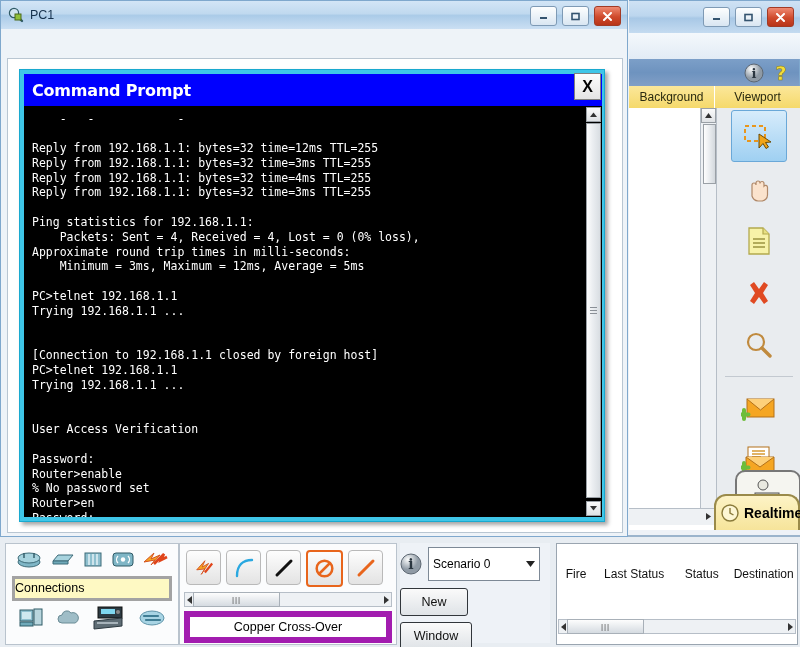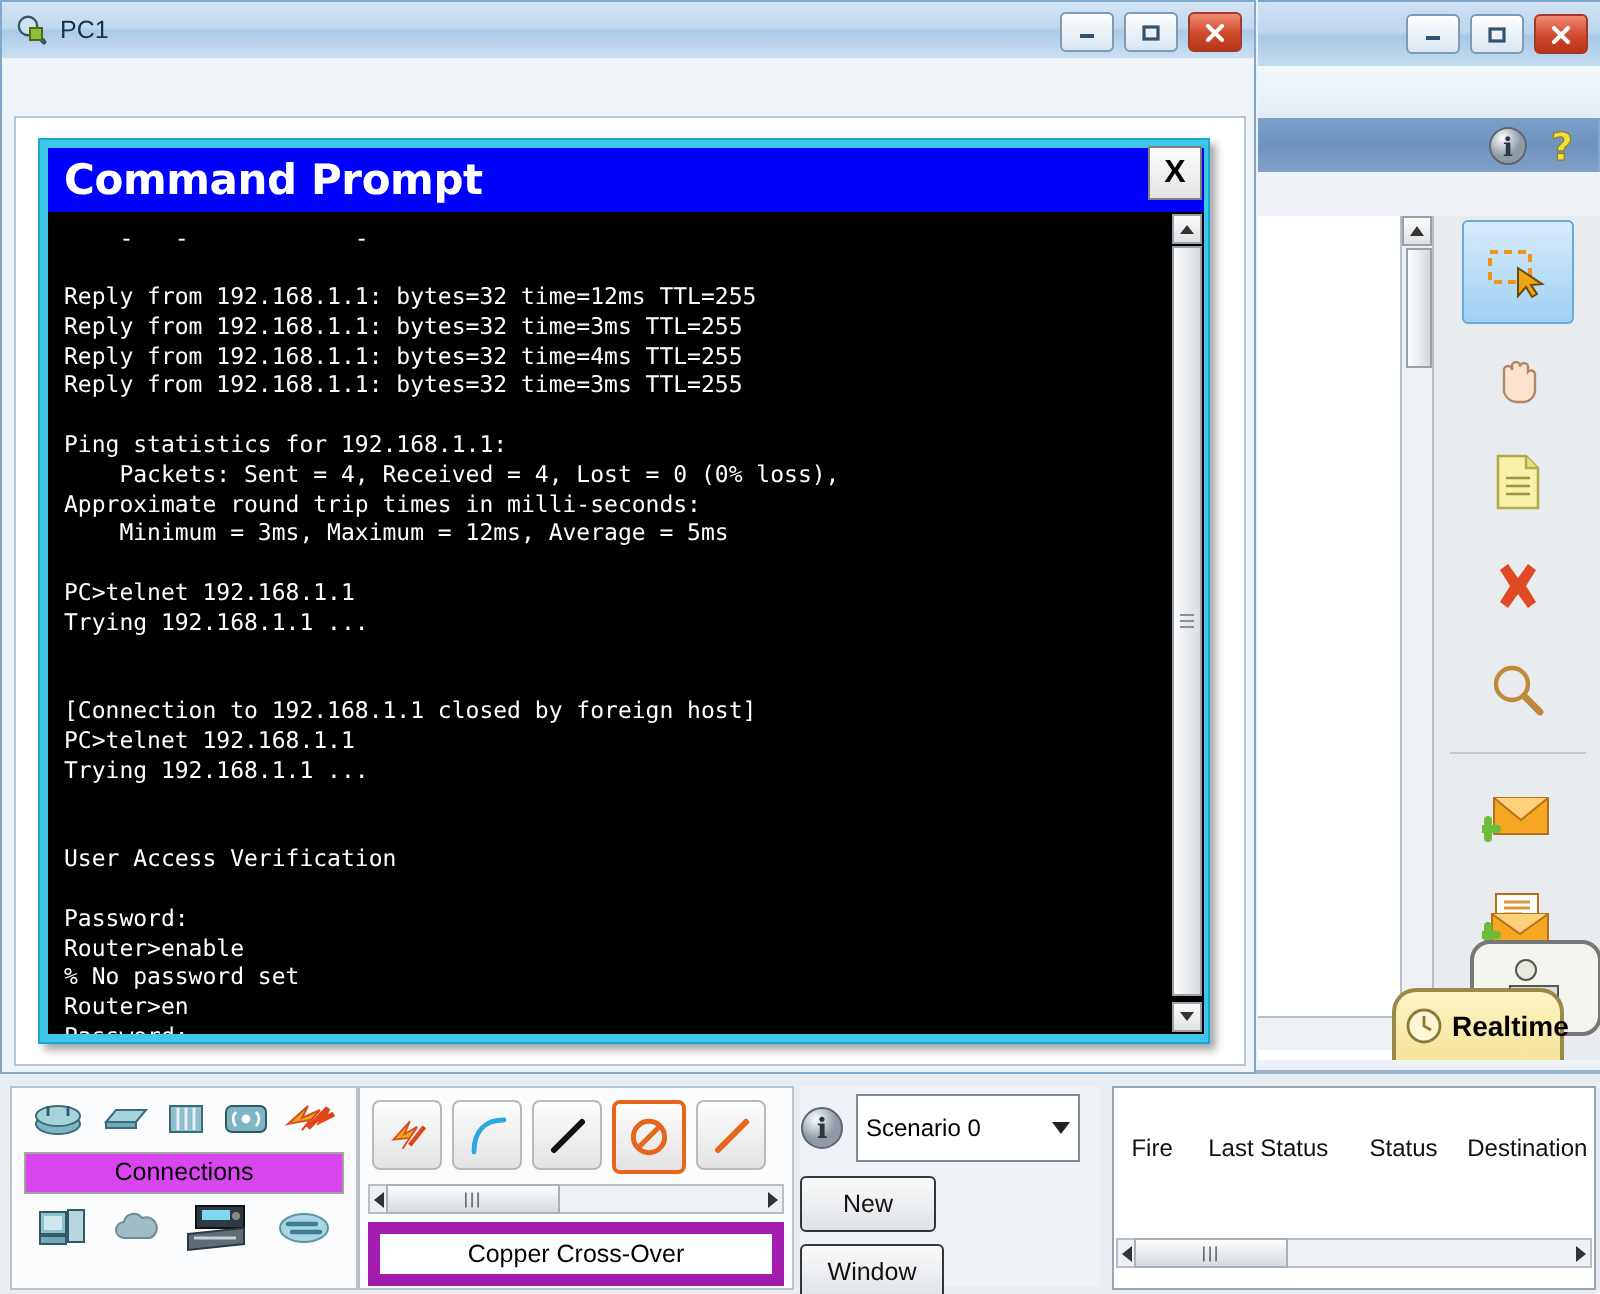--- a/index.html
+++ b/index.html
@@ -54,36 +54,36 @@
   
   #pt-toolcol{
     position:absolute;left:716px;top:108px;width:84px;height:422px;
     background:#e9ecef;border-left:1px solid #b6bec7;
   }
   .tool{width:54px;height:50px;margin:2px auto 0;display:flex;align-items:center;justify-content:center;border-radius:3px;}
   .tool.sel{background:linear-gradient(to bottom,#d7ecfb,#9fd0f2);border:1px solid #6aa8d8;}
   .toolsep{height:1px;background:#c3c9d0;margin:6px 8px;}
   
   #realtime-tab{
-    position:absolute;left:696px;top:494px;width:86px;height:36px;
+    position:absolute;left:714px;top:494px;width:86px;height:36px;
     background:linear-gradient(to bottom,#fdf3c6,#f6e49a);
     border:2px solid #9a8a4a;border-bottom:none;
     border-top-left-radius:12px;border-top-right-radius:12px;
     display:flex;align-items:center;gap:4px;padding-left:4px;box-sizing:border-box;
     font-weight:bold;font-size:14px;color:#000;
   }
   #pt-clockdev{
     position:absolute;left:735px;top:470px;width:62px;height:44px;
     background:#f5f5f0;border:2px solid #777;border-radius:10px;
   }
   
   #pt-bottom{position:absolute;left:0;top:535px;width:800px;height:112px;background:#e8edf2;border-top:2px solid #9bb4cc;}
   #dev-panel{position:absolute;left:5px;top:6px;width:172px;height:100px;background:#fbfcfd;border:1px solid #b9c3cd;}
   .devrow{display:flex;align-items:center;justify-content:space-around;height:30px;padding:0 6px;}
-  #conn-label{margin:2px 6px;border:1px solid #a3a3a3;background:#d946ef;text-align:center;font-size:12.5px;height:19px;line-height:19px;}
+  #conn-label{margin:2px 6px;border:3px solid #a3a3a3;background:#fef9c3;text-align:left;font-size:12.5px;height:19px;line-height:19px;}
   #type-panel{position:absolute;left:179px;top:6px;width:216px;height:100px;background:#fbfcfd;border:1px solid #b9c3cd;}
   .typerow{display:flex;gap:5px;padding:6px 6px 0 6px;}
   .tbtn{width:33px;height:33px;border:1px solid #b9b9b9;border-radius:4px;background:linear-gradient(to bottom,#fdfdfd,#e3e3e3);display:flex;align-items:center;justify-content:center;}
   .tbtn.act{border:2px solid #e8651c;}
   .hscroll{margin:5px 4px 0 4px;height:15px;background:#eef1f4;border:1px solid #b6bec7;display:flex;align-items:center;justify-content:space-between;padding:0 2px;box-sizing:border-box;}
   .hthumb{width:85px;height:13px;background:linear-gradient(to bottom,#fdfdfd,#d5dbe1);border:1px solid #a8b0b8;display:flex;align-items:center;justify-content:center;font-size:8px;color:#4a4a4a;letter-spacing:1px;}
   #type-name{margin:4px;border:6px solid #a21caf;background:#fff;text-align:center;height:20px;line-height:20px;font-size:12.5px;}
   #scenario-panel{position:absolute;left:400px;top:6px;width:150px;height:100px;background:#eef2f7;}
   #scen-sel{width:112px;height:21px;background:#fff;border:1px solid #7d8996;display:flex;align-items:center;justify-content:space-between;padding:16px 4px;box-sizing:border-box;font-size:12px;}
   .pbtn{border:1px solid #31363b;border-radius:3px;background:linear-gradient(to bottom,#fafafa,#dfe3e7);height:26px;display:flex;align-items:center;justify-content:center;font-size:12.5px;color:#111;}
@@ -112,21 +112,21 @@
   
   #cmd{
     position:absolute;left:18px;top:68px;width:586px;height:453px;
     background:#3fc6e8;border:1px solid #19a9cf;box-sizing:border-box;
     box-shadow:3px 3px 4px rgba(0,0,0,.35);
   }
   #cmd-title{
     position:absolute;left:4px;top:4px;width:578px;height:32px;
     background:#0000ff;display:flex;align-items:center;
   }
-  #cmd-title h1{margin:0;padding:0 0 0 8px;font-size:21px;font-weight:bold;color:#fff;
+  #cmd-title h1{margin:0;padding:0 0 0 8px;font-size:16px;font-weight:bold;color:#fff;
     font-family:"DejaVu Sans",sans-serif;letter-spacing:-0.2px;}
   #cmd-close{position:absolute;right:3px;top:3px;width:25px;height:25px;
     border:1px solid #808080;background:linear-gradient(to bottom,#fdfdfd,#e4e4e4);
     display:flex;align-items:center;justify-content:center;font-weight:bold;font-size:16px;color:#000;}
   #cmd-screen{
     position:absolute;left:4px;top:36px;width:578px;height:411px;background:#000;overflow:hidden;
   }
   #cmd-text{
     position:absolute;left:8px;top:-6px;width:550px;
     color:#ffffff;font-family:"DejaVu Sans Mono","Liberation Mono",monospace;
@@ -178,20 +178,25 @@
         <text x="10" y="15" font-size="13" font-weight="bold" text-anchor="middle" fill="#2b3views" style="fill:#2b3640" font-family="DejaVu Serif, serif">i</text>
       </svg>
     </span>
     <span>
       <svg class="ico" width="16" height="20" viewBox="0 0 16 20">
         <text x="8" y="17" font-size="19" font-weight="bold" text-anchor="middle" fill="#f3dd3a" stroke="#8a7a12" stroke-width="0.5" font-family="DejaVu Sans, sans-serif">?</text>
       </svg>
     </span>
   </div>
 
+  <div id="pt-yellowbar">
+    <div class="ycell">Background</div>
+    <div class="ysep"></div>
+    <div class="ycell">Viewport</div>
+  </div>
 
   <div id="pt-workspace"></div>
 
   <div id="pt-ws-scroll">
     <div class="sbar-btn">
       <svg class="ico" width="9" height="7" viewBox="0 0 9 7">
           <path d="M4.5 1 L8 6 L1 6 Z" fill="#333"></path>
         </svg>
     </div>
     <div style="width:13px;height:60px;margin:1px auto;background:linear-gradient(to right,#fdfdfd,#e9ecef,#d3d8dd);border:1px solid #9aa0a6;box-sizing:border-box;"></div>

